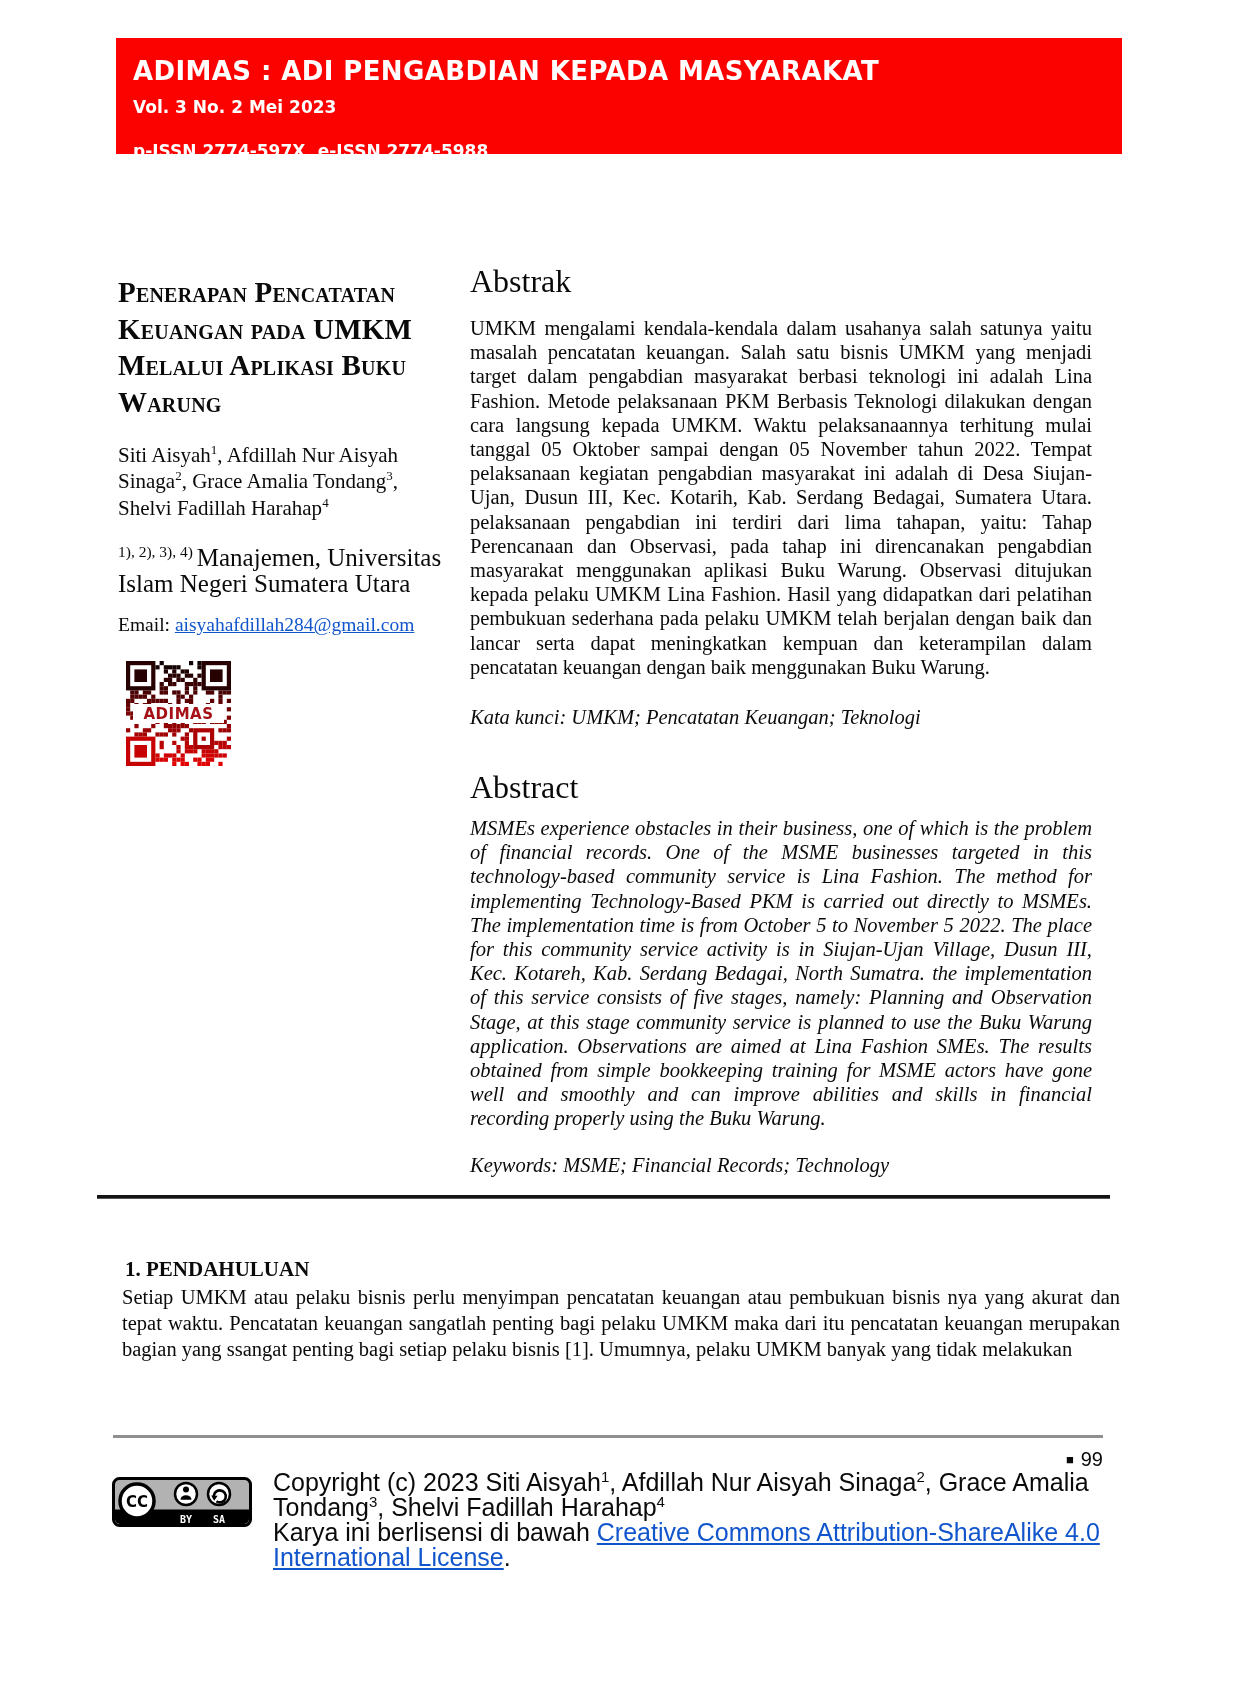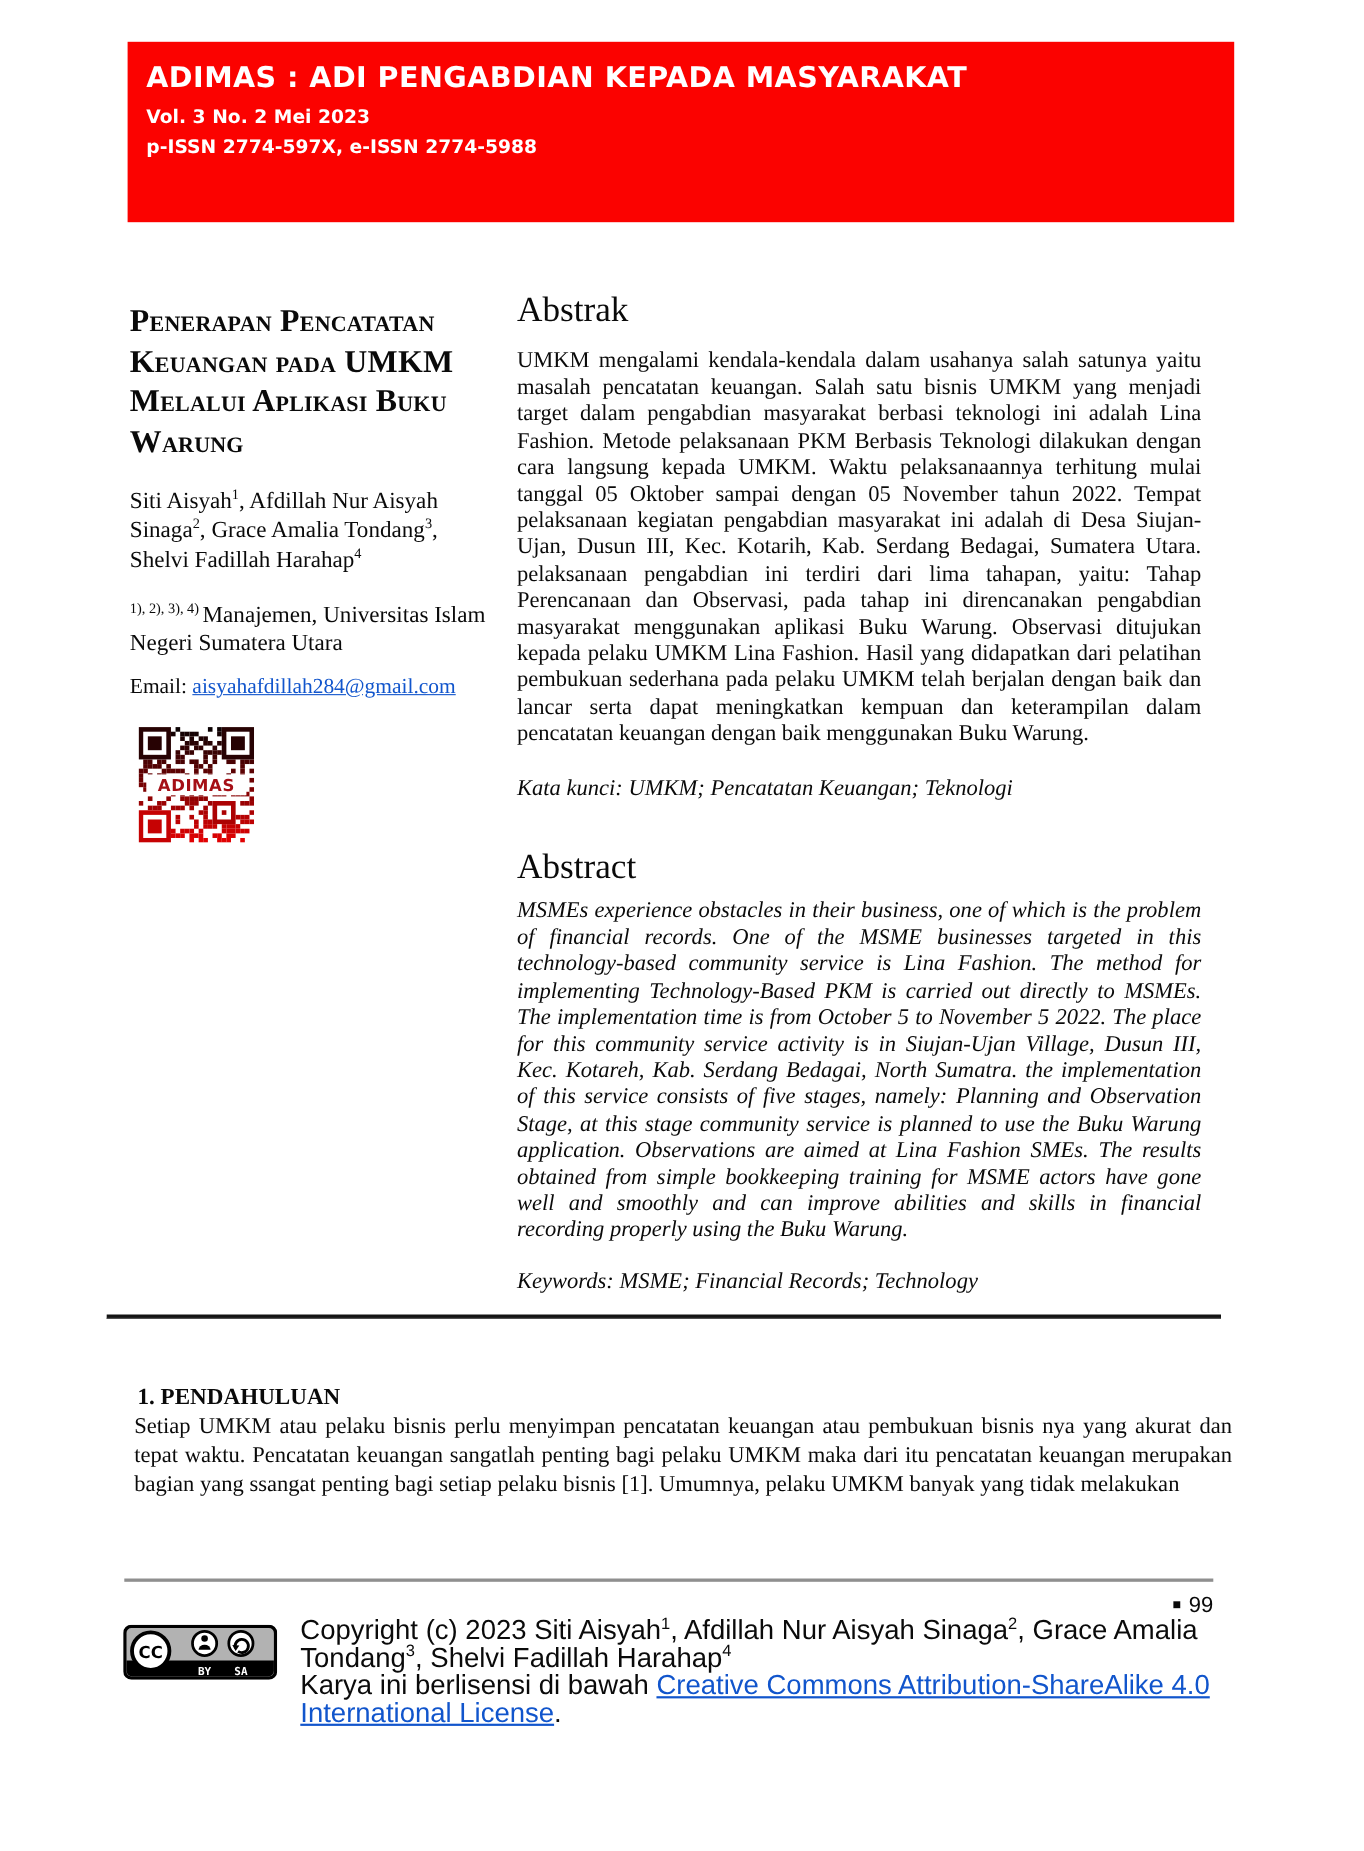--- a/index.html
+++ b/index.html
@@ -3,36 +3,36 @@
 <meta charset="utf-8">
 <style>
   html,body { margin:0; padding:0; background:#fff; }
   .page {
     position:relative; width:1240px; height:1683px; background:#ffffff;
     font-family:"Liberation Serif","DejaVu Serif",serif; color:#0a0a0a; overflow:hidden;
   }
 
   
   .banner {
-    position:absolute; left:116px; top:38px; width:1006px; height:164px;
+    position:absolute; left:116px; top:38px; width:1006px; height:116px;
     background:#fb0200; color:#fff; box-sizing:border-box; padding:19px 10px 0 17px;
     font-family:"DejaVu Sans","Liberation Sans",sans-serif;
   }
   .banner-title { font-size:26px; font-weight:bold; letter-spacing:0.4px; line-height:28px; }
   .banner-vol   { font-size:17px; font-weight:bold; margin-top:13px; line-height:18px; }
-  .banner-issn  { font-size:17px; font-weight:bold; margin-top:9px;  line-height:18px; }
+  .banner-issn  { font-size:17px; font-weight:bold; margin-top:26px;  line-height:18px; }
 
   
   .left-col { position:absolute; left:118px; top:274px; width:330px; }
   .article-title {
     margin:0; font-size:29px; font-weight:bold; line-height:36.5px;
     font-variant:small-caps; letter-spacing:0.2px;
   }
   .authors     { margin:22px 0 0 0; font-size:21px; line-height:26.3px; }
-  .affiliation { margin:24px 0 0 0; font-size:21px; line-height:26.3px; }
+  .affiliation { margin:24px 0 0 0; font-size:25px; line-height:26.3px; }
   sup { font-size:0.62em; line-height:0; vertical-align:super; }
   .history { margin-top:29px; font-size:19px; line-height:21.5px; }
   .email-row { margin:17px 0 0 0; font-size:19.5px; }
   a.link { color:#1155cc; text-decoration:underline; cursor:pointer; }
   .qr { margin:25px 0 0 8px; width:105px; height:105px; }
 
   
   .right-col { position:absolute; left:470px; top:266px; width:622px; }
   .abs-heading { margin:0; font-size:32px; font-weight:normal; line-height:30px; }
   .abs-heading.en { margin-top:42px; }

